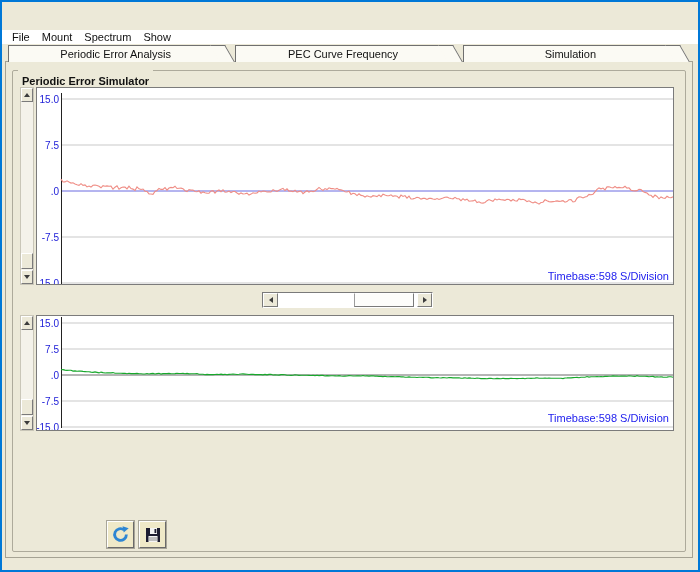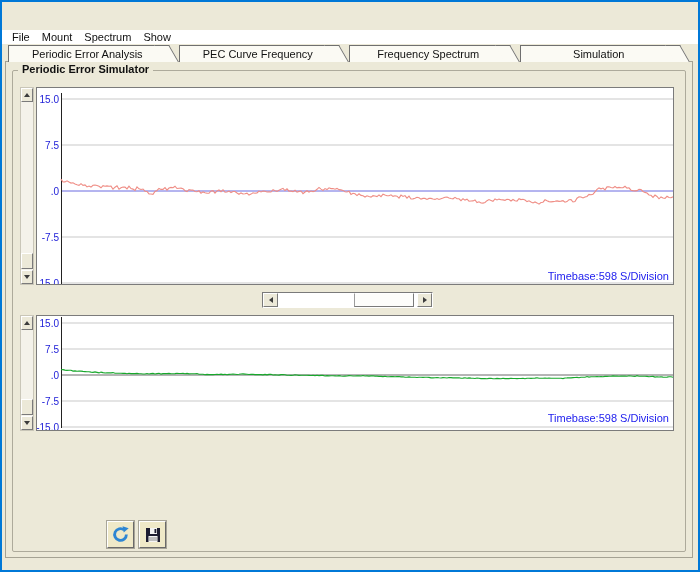--- a/index.html
+++ b/index.html
@@ -22,21 +22,21 @@
 
   
   .tabstrip { left:8px; top:45px; width:682px; height:17px; display:flex; z-index:5; }
   .tab { position:relative; flex:1; margin-right:13px; background:#fbfaf4; border:1px solid #6f6f6f; border-right:none; border-bottom:none; display:flex; align-items:center; justify-content:center; font-size:11px; color:#111; }
   .tab::after { content:''; position:absolute; top:-1px; right:-8px; width:14px; height:100%; background:#fbfaf4; border-top:1px solid #6f6f6f; border-right:1px solid #6f6f6f; transform:skewX(30deg); }
   .tab.active { font-weight:normal; }
   .tabpage { left:5px; top:61px; width:688px; height:497px; background:#ece9d8; border:1px solid #a5a293; z-index:1; }
 
   
   .groupbox { left:12px; top:70px; width:674px; height:482px; border:1px solid #adaa9b; border-radius:2px; z-index:2; }
-  .group-legend { left:18px; top:63px; background:#ece9d8; padding:0 4px; font-size:11px; font-weight:bold; color:#111; z-index:3; }
+  .group-legend { left:18px; top:63px; background:#ece9d8; padding:12px 4px; font-size:11px; font-weight:bold; color:#111; z-index:3; }
 
   
   .chart-panel { background:#fff; border:1px solid #7b7b7b; z-index:4; }
   .chart-top { left:36px; top:87px; width:638px; height:198px; }
   .chart-bottom { left:36px; top:315px; width:638px; height:116px; }
   .chart-svg { display:block; width:100%; height:100%; }
   .tick { fill:#2121d8; font-size:10px; font-family:"Liberation Sans","DejaVu Sans",sans-serif; }
   .timebase { fill:#2121ee; font-size:11px; font-family:"Liberation Sans","DejaVu Sans",sans-serif; }
 
   
@@ -86,21 +86,20 @@
   <div class="abs menubar" id="menubar">
       <span class="menu-item">File</span>
       <span class="menu-item">Mount</span>
       <span class="menu-item">Spectrum</span>
       <span class="menu-item">Show</span>
     </div>
 
   <div class="abs tabstrip" id="tabstrip">
       <div class="tab">Periodic Error Analysis</div>
       <div class="tab">PEC Curve Frequency</div>
-      <div class="tab">Frequency Spectrum</div>
       <div class="tab active">Simulation</div>
     </div>
   <div class="abs tabpage"></div>
 
   <div class="abs groupbox"></div>
   <div class="abs group-legend">Periodic Error Simulator</div>
 
   <div class="abs vscroll vscroll-top" id="vscroll-top">
       <div class="vs-btn">
         <span class="tri tri-up"></span>

